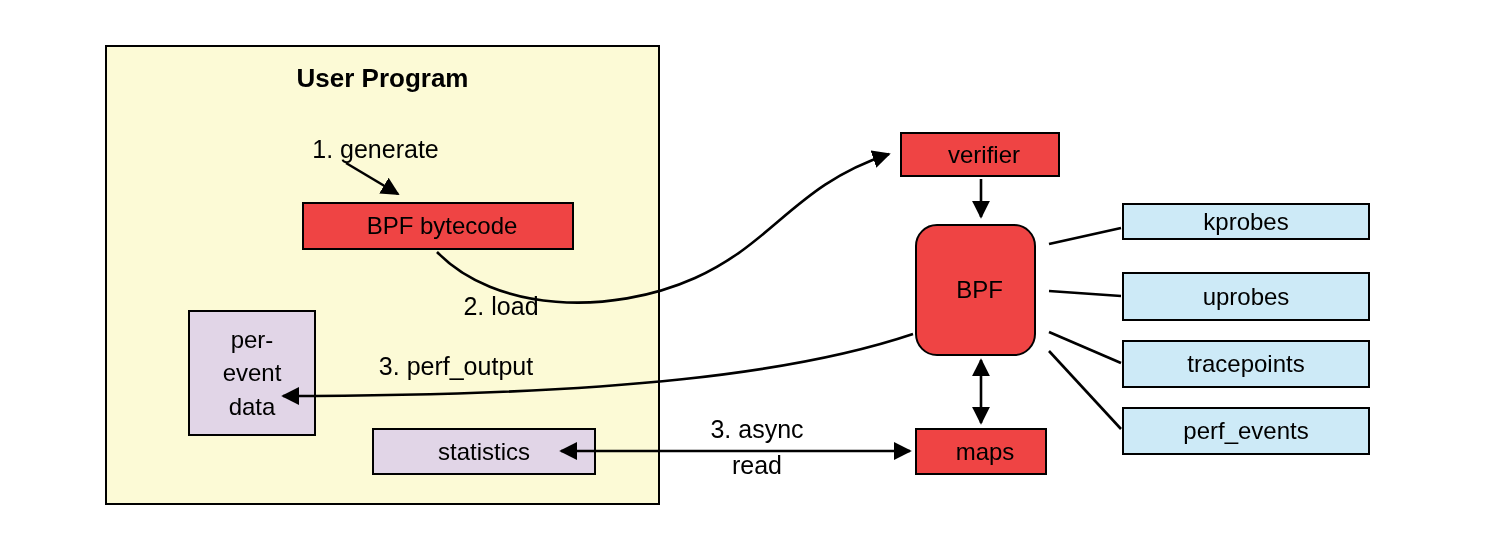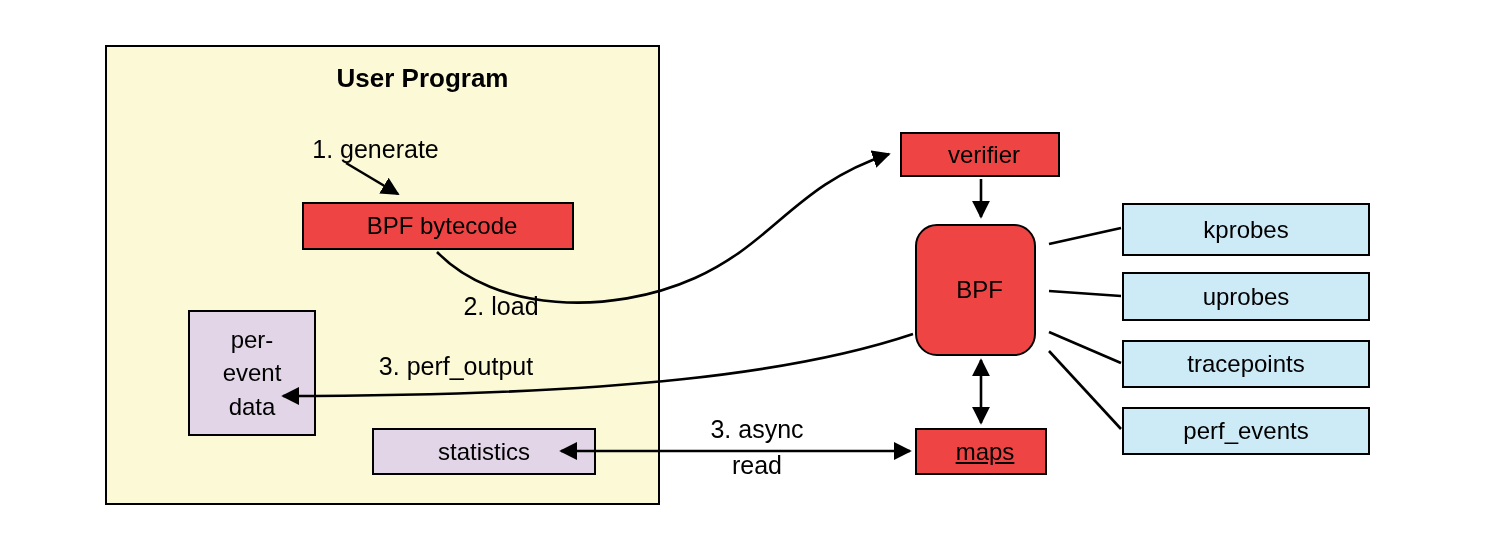--- a/index.html
+++ b/index.html
@@ -26,21 +26,20 @@
   .region-kernel {
     left: 838px; top: 45px; width: 557px; height: 460px;
     background: #f8cecc;
   }
   .region-title {
     position: absolute;
     top: 16px; left: 0; width: 100%;
     text-align: center;
     font-weight: bold;
     font-size: 26px;
-    margin-left: 40px;
   }
 
   
   .node {
     position: absolute;
     border: 2px solid #000;
     display: flex;
     align-items: center;
     justify-content: center;
     font-size: 24px;
@@ -50,23 +49,23 @@
   .node-blue   { background: #cdeaf7; }
   .node-purple { background: #e1d5e7; margin-left: 40px; }
 
   .node-bpf-bytecode { left: 302px; top: 202px; width: 272px; height: 48px; }
   .node-per-event    { left: 148px; top: 310px; width: 128px; height: 126px;
                        flex-direction: column; line-height: 1.38; }
   .node-statistics   { left: 332px; top: 428px; width: 224px; height: 47px; }
 
   .node-verifier     { left: 900px;  top: 132px; width: 160px; height: 45px; }
   .node-bpf          { left: 915px;  top: 224px; width: 121px; height: 132px; border-radius: 22px; }
-  .node-maps         { left: 915px;  top: 428px; width: 132px; height: 47px; text-decoration: underline; }
+  .node-maps         { left: 915px;  top: 428px; width: 132px; height: 47px; }
 
-  .node-kprobes      { left: 1122px; top: 203px; width: 248px; height: 53px; text-align: right; }
+  .node-kprobes      { left: 1122px; top: 203px; width: 248px; height: 37px; text-align: right; }
   .node-uprobes      { left: 1122px; top: 272px; width: 248px; height: 49px; }
   .node-tracepoints  { left: 1122px; top: 340px; width: 248px; height: 48px; }
   .node-perf-events  { left: 1122px; top: 407px; width: 248px; height: 48px; }
 
   
   .edge-label {
     position: absolute;
     font-size: 25px;
     text-align: center;
   }

